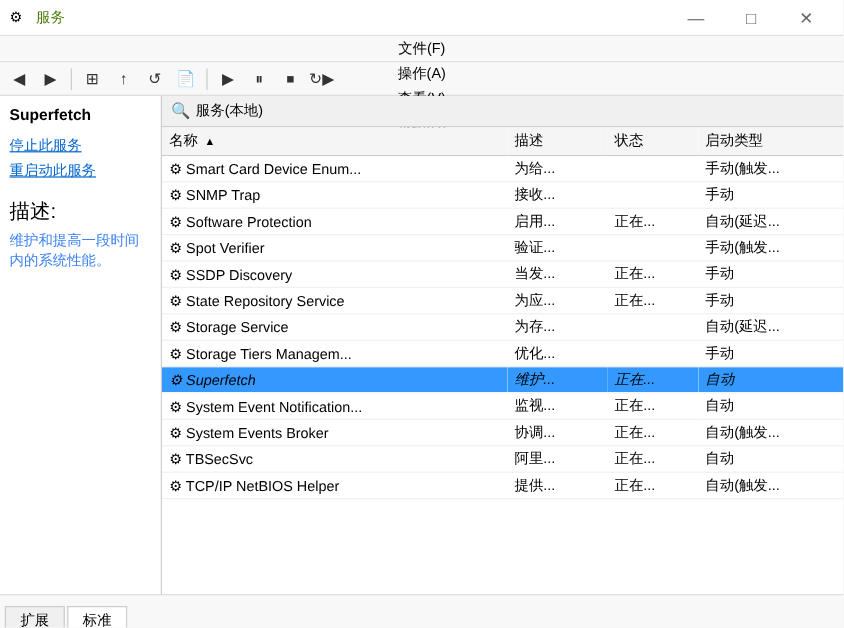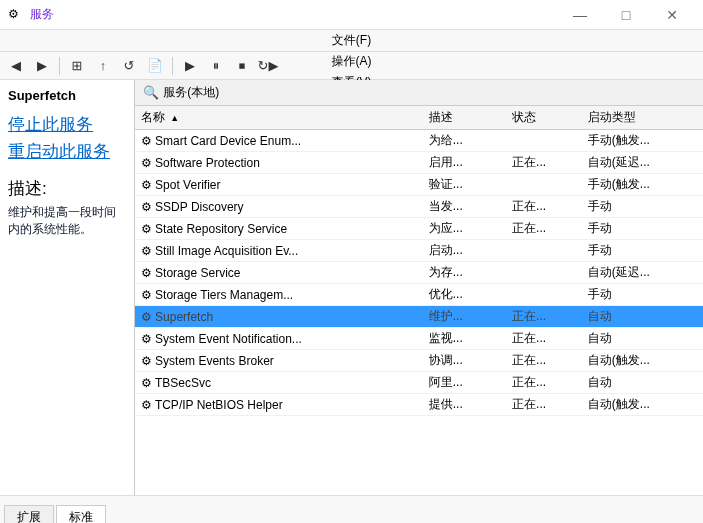--- a/index.html
+++ b/index.html
@@ -14,21 +14,21 @@
       height: 30px;
       padding: 0 8px;
       border-bottom: 1px solid #e0e0e0;
     }
     .title-bar-left {
       display: flex;
       align-items: center;
       gap: 6px;
     }
     .title-icon { width: 16px; height: 16px; }
-    .title-text { font-size: 12px; color: #6d28d9; }
+    .title-text { font-size: 12px; color: #4d7c0f; }
     .title-controls { display: flex; gap: 0; }
     .title-btn {
       width: 46px; height: 30px;
       display: flex; align-items: center; justify-content: center;
       cursor: pointer; font-size: 14px; color: #666;
       border: none; background: transparent;
     }
 
     
     .menu-bar {
@@ -83,31 +83,31 @@
     }
     .left-panel-title {
       font-weight: bold;
       font-size: 13px;
       margin-bottom: 10px;
     }
     .left-link {
       color: #0066cc;
       cursor: pointer;
       text-decoration: underline;
-      font-size: 17px;
+      font-size: 12px;
       margin-bottom: 4px;
     }
     .left-desc-title {
       font-size: 17px;
       margin-top: 10px;
       margin-bottom: 4px;
     }
     .left-desc-text {
       font-size: 12px;
-      color: #0f172a;
+      color: #3b82f6;
       line-height: 1.4;
     }
 
     
     .right-panel {
       flex: 1;
       display: flex;
       flex-direction: column;
       overflow: hidden;
     }
@@ -143,21 +143,21 @@
       font-weight: normal;
       white-space: nowrap;
       position: sticky;
       top: 0;
       z-index: 1;
       cursor: pointer;
       margin-top: 12px;
     }
     tbody tr { cursor: default; }
     tbody tr.selected { background: #3399ff; color: white; }
-    tbody tr.selected td { color: #404040; }
+    tbody tr.selected td { color: #000000; font-style: italic; }
     td {
       padding: 2px 6px;
       border-bottom: 1px solid #f0f0f0;
       white-space: nowrap;
       overflow: hidden;
       text-overflow: ellipsis;
     }
     .col-name { width: 190px; }
     .col-desc { width: 55px; }
     .col-status { width: 50px; }
@@ -263,20 +263,26 @@
           </tr>
         </thead>
         <tbody id="services-tbody">
         <tr>
               <td class="col-name"><span style="color:inherit">⚙ </span>Smart Card Device Enum...</td>
               <td class="col-desc">为给...</td>
               <td class="col-status"></td>
               <td class="col-startup">手动(触发...</td>
             </tr>
             <tr>
+              <td class="col-name"><span style="color:inherit">⚙ </span>SNMP Trap</td>
+              <td class="col-desc">接收...</td>
+              <td class="col-status"></td>
+              <td class="col-startup">手动</td>
+            </tr>
+            <tr>
               <td class="col-name"><span style="color:inherit">⚙ </span>Software Protection</td>
               <td class="col-desc">启用...</td>
               <td class="col-status">正在...</td>
               <td class="col-startup">自动(延迟...</td>
             </tr>
             <tr>
               <td class="col-name"><span style="color:inherit">⚙ </span>Spot Verifier</td>
               <td class="col-desc">验证...</td>
               <td class="col-status"></td>
               <td class="col-startup">手动(触发...</td>
@@ -284,26 +290,20 @@
             <tr>
               <td class="col-name"><span style="color:inherit">⚙ </span>SSDP Discovery</td>
               <td class="col-desc">当发...</td>
               <td class="col-status">正在...</td>
               <td class="col-startup">手动</td>
             </tr>
             <tr>
               <td class="col-name"><span style="color:inherit">⚙ </span>State Repository Service</td>
               <td class="col-desc">为应...</td>
               <td class="col-status">正在...</td>
-              <td class="col-startup">手动</td>
-            </tr>
-            <tr>
-              <td class="col-name"><span style="color:inherit">⚙ </span>Still Image Acquisition Ev...</td>
-              <td class="col-desc">启动...</td>
-              <td class="col-status"></td>
               <td class="col-startup">手动</td>
             </tr>
             <tr>
               <td class="col-name"><span style="color:inherit">⚙ </span>Storage Service</td>
               <td class="col-desc">为存...</td>
               <td class="col-status"></td>
               <td class="col-startup">自动(延迟...</td>
             </tr>
             <tr>
               <td class="col-name"><span style="color:inherit">⚙ </span>Storage Tiers Managem...</td>

